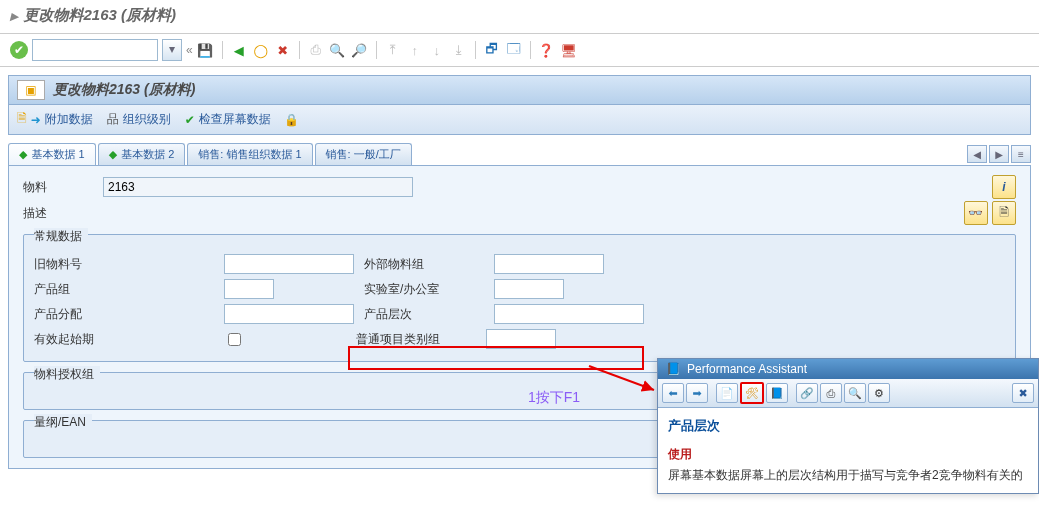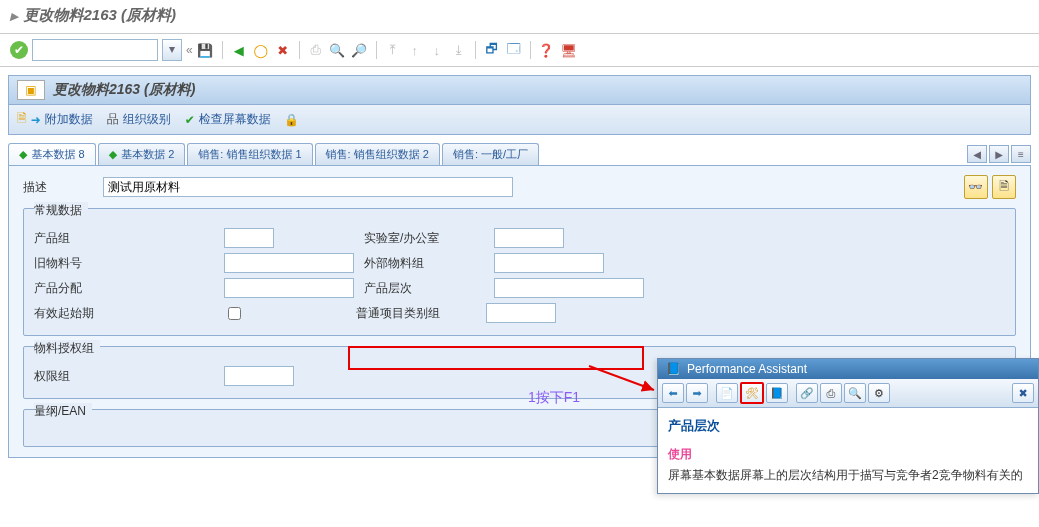--- a/index.html
+++ b/index.html
@@ -35,21 +35,21 @@
 .group .row{margin-bottom:3px}
 .red-box{border:2px solid #e60000;position:absolute}
 .red-arrow-text{color:#8b5cf6;font-size:14px;position:absolute}
 .assist{position:absolute;right:0;top:358px;width:380px;border:1px solid #6d8bb3;background:#fff;box-shadow:-2px 2px 6px rgba(0,0,0,.15)}
 .assist-title{background:linear-gradient(#5e9cd3,#3b74ad);color:#fff;padding:3px 8px;font-size:12px;display:flex;align-items:center;gap:6px}
 .assist-tb{background:linear-gradient(#f4f8fd,#d2e1f0);padding:3px 4px;display:flex;gap:2px;align-items:center;border-bottom:1px solid #8faed2}
 .a-ico{width:20px;height:18px;border:1px solid #8faed2;background:linear-gradient(#fff,#e1ecf7);display:flex;align-items:center;justify-content:center;font-size:11px;border-radius:2px}
 .a-ico.sel{border:2px solid #e60000}
 .assist-body{padding:8px 10px;font-size:12px;line-height:1.6}
 .assist-body h3{margin:0 0 4px;color:#0a4f9a;font-size:13px}
-.assist-body h4{margin:8px 0 2px;color:#ec4899;font-size:12px}
+.assist-body h4{margin:8px 0 2px;color:#b91c1c;font-size:12px}
 svg{display:block}
 .red-label-1{left:528px;top:389px}
 .red-label-2{left:800px;top:413px}
 .red-line{position:absolute;pointer-events:none}
 </style>
 </head>
 <body>
 
 <div class="top-title">
   <span style="margin-right:6px;color:#888">▸</span>
@@ -102,72 +102,74 @@
   <div class="ptool">
       <span style="color:#27a02a">✔</span>
       <span>检查屏幕数据</span>
     </div>
   <span style="color:#888">🔒</span>
 </div>
 
 <div class="tabs">
   <div class="tab sel">
       <span style="color:#27a02a">◆</span>
-      <span>基本数据 8</span>
+      <span>基本数据 1</span>
     </div>
   <div class="tab">
       <span style="color:#27a02a">◆</span>
       <span>基本数据 2</span>
     </div>
   <div class="tab">
       <span>销售: 销售组织数据 1</span>
-    </div>
-  <div class="tab">
-      <span>销售: 销售组织数据 2</span>
     </div>
   <div class="tab">
       <span>销售: 一般/工厂</span>
     </div>
   <div class="tab-nav">
     <div class="tn-btn">◀</div>
     <div class="tn-btn">▶</div>
     <div class="tn-btn">≡</div>
   </div>
 </div>
 
 <div class="content">
 
   <div class="row">
+    <div class="lbl">物料</div>
+    <input class="fld fld-ro" style="width: 300px;" value="2163">
+    <div style="flex:1"></div>
+    <div class="ibox" style="color:#2a5a9a;font-weight:bold;font-style:italic">i</div>
+  </div>
+  <div class="row">
     <div class="lbl">描述</div>
-    <input class="fld" style="width: 400px;" value="测试用原材料">
     <div style="flex:1"></div>
     <div class="ibox">👓</div>
     <div class="ibox">🗎</div>
   </div>
 
   <div class="group">
     <div class="group-title">常规数据</div>
     <div style="margin-top:-10px">
     <div class="row">
+      <div class="lbl-c">旧物料号</div>
+      <div style="width:90px"></div>
+      <input class="fld" style="width: 120px;">
+      <div style="width:10px"></div>
+      <div class="lbl-c" style="width:120px">外部物料组</div>
+      <div style="width:10px"></div>
+      <input class="fld" style="width: 100px;">
+    </div>
+    <div class="row">
       <div class="lbl-c">产品组</div>
       <div style="width:90px"></div>
       <input class="fld" style="width: 40px;">
       <div style="width:90px"></div>
       <div class="lbl-c" style="width:120px">实验室/办公室</div>
       <div style="width:10px"></div>
       <input class="fld" style="width: 60px;">
-    </div>
-    <div class="row">
-      <div class="lbl-c">旧物料号</div>
-      <div style="width:90px"></div>
-      <input class="fld" style="width: 120px;">
-      <div style="width:10px"></div>
-      <div class="lbl-c" style="width:120px">外部物料组</div>
-      <div style="width:10px"></div>
-      <input class="fld" style="width: 100px;">
     </div>
     <div class="row">
       <div class="lbl-c">产品分配</div>
       <div style="width:90px"></div>
       <input class="fld" style="width: 120px;">
       <div style="width:10px"></div>
       <div class="lbl-c" style="width:120px">产品层次</div>
       <div style="width:10px"></div>
       <input class="fld" style="width: 140px;">
     </div>
@@ -178,27 +180,20 @@
       <div style="width:112px"></div>
       <div class="lbl-c" style="width:120px">普通项目类别组</div>
       <div style="width:10px"></div>
       <input class="fld" style="width: 60px;">
     </div>
     </div>
   </div>
 
   <div class="group">
     <div class="group-title">物料授权组</div>
-    <div style="margin-top:-10px">
-    <div class="row">
-      <div class="lbl-c">权限组</div>
-      <div style="width:90px"></div>
-      <input class="fld" style="width: 60px;">
-    </div>
-    </div>
   </div>
 
   <div class="group" style="margin-bottom:0">
     <div class="group-title">量纲/EAN</div>
   </div>
 
 </div>
 
 <div class="red-box" style="left:348px;top:346px;width:292px;height:20px"></div>
 <div class="red-arrow-text red-label-1">1按下F1</div>

